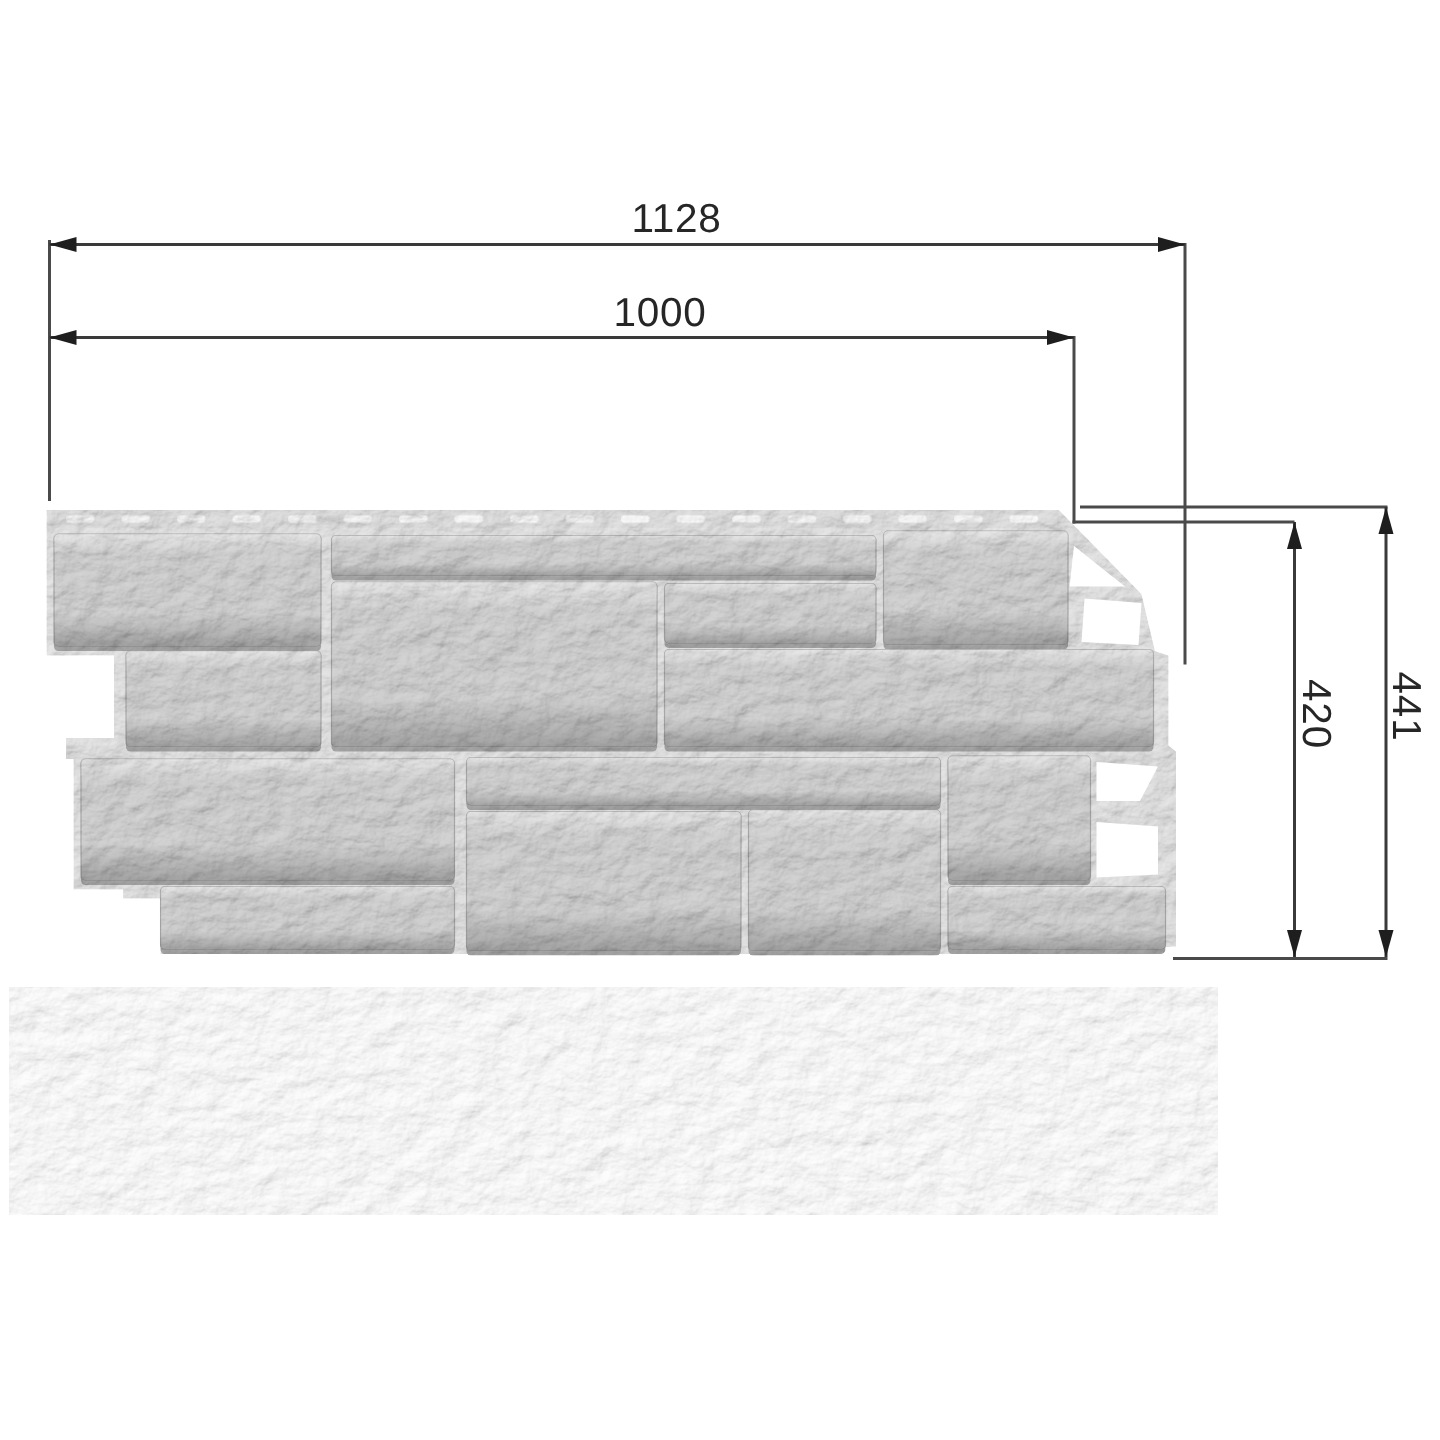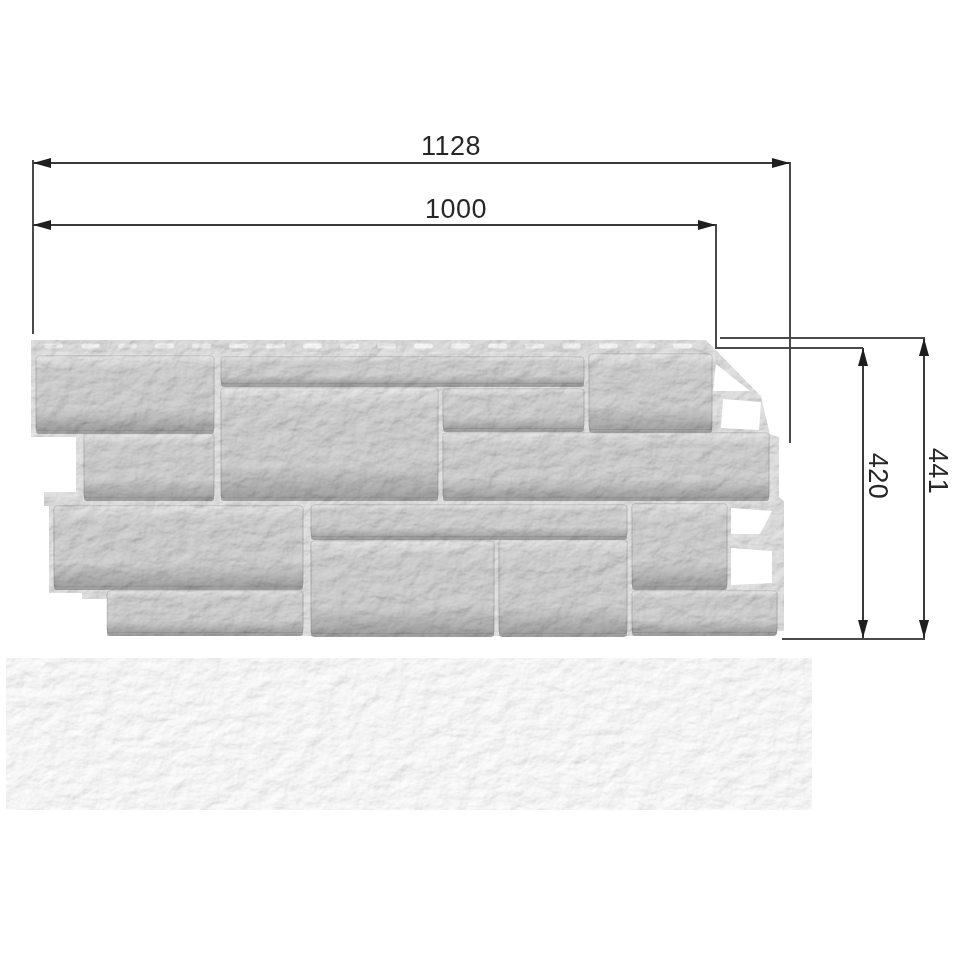--- a/index.html
+++ b/index.html
@@ -94,21 +94,21 @@
   <div class="ext-line v" style="left:789px;top:162px;height:281px;"></div>
   <div class="dim-line h" style="left:33px;top:162px;width:757px;"></div>
   <div class="arrow left" style="left:33px;top:158px;"></div>
   <div class="arrow right" style="left:772px;top:158px;"></div>
   <div class="dim-label" style="left:451px;top:146px;">1128</div>
 
   <div class="ext-line v" style="left:715px;top:224px;height:125px;"></div>
   <div class="dim-line h" style="left:33px;top:224px;width:683px;"></div>
   <div class="arrow left" style="left:33px;top:220px;"></div>
   <div class="arrow right" style="left:698px;top:220px;"></div>
-  <div class="dim-label" style="left:456px;top:209px;">1000</div>
+  <div class="dim-label" style="left:440px;top:209px;">1000</div>
 
   <div class="ext-line h" style="left:715px;top:347px;width:148px;"></div>
   <div class="dim-line v" style="left:862px;top:348px;height:290px;"></div>
   <div class="arrow up" style="left:858px;top:348px;"></div>
   <div class="arrow down" style="left:858px;top:620px;"></div>
   <div class="dim-label vertical" style="left:877px;top:476px;">420</div>
 
   <div class="ext-line h" style="left:720px;top:337px;width:205px;"></div>
   <div class="ext-line h" style="left:782px;top:638px;width:143px;"></div>
   <div class="dim-line v" style="left:923px;top:338px;height:300px;"></div>

